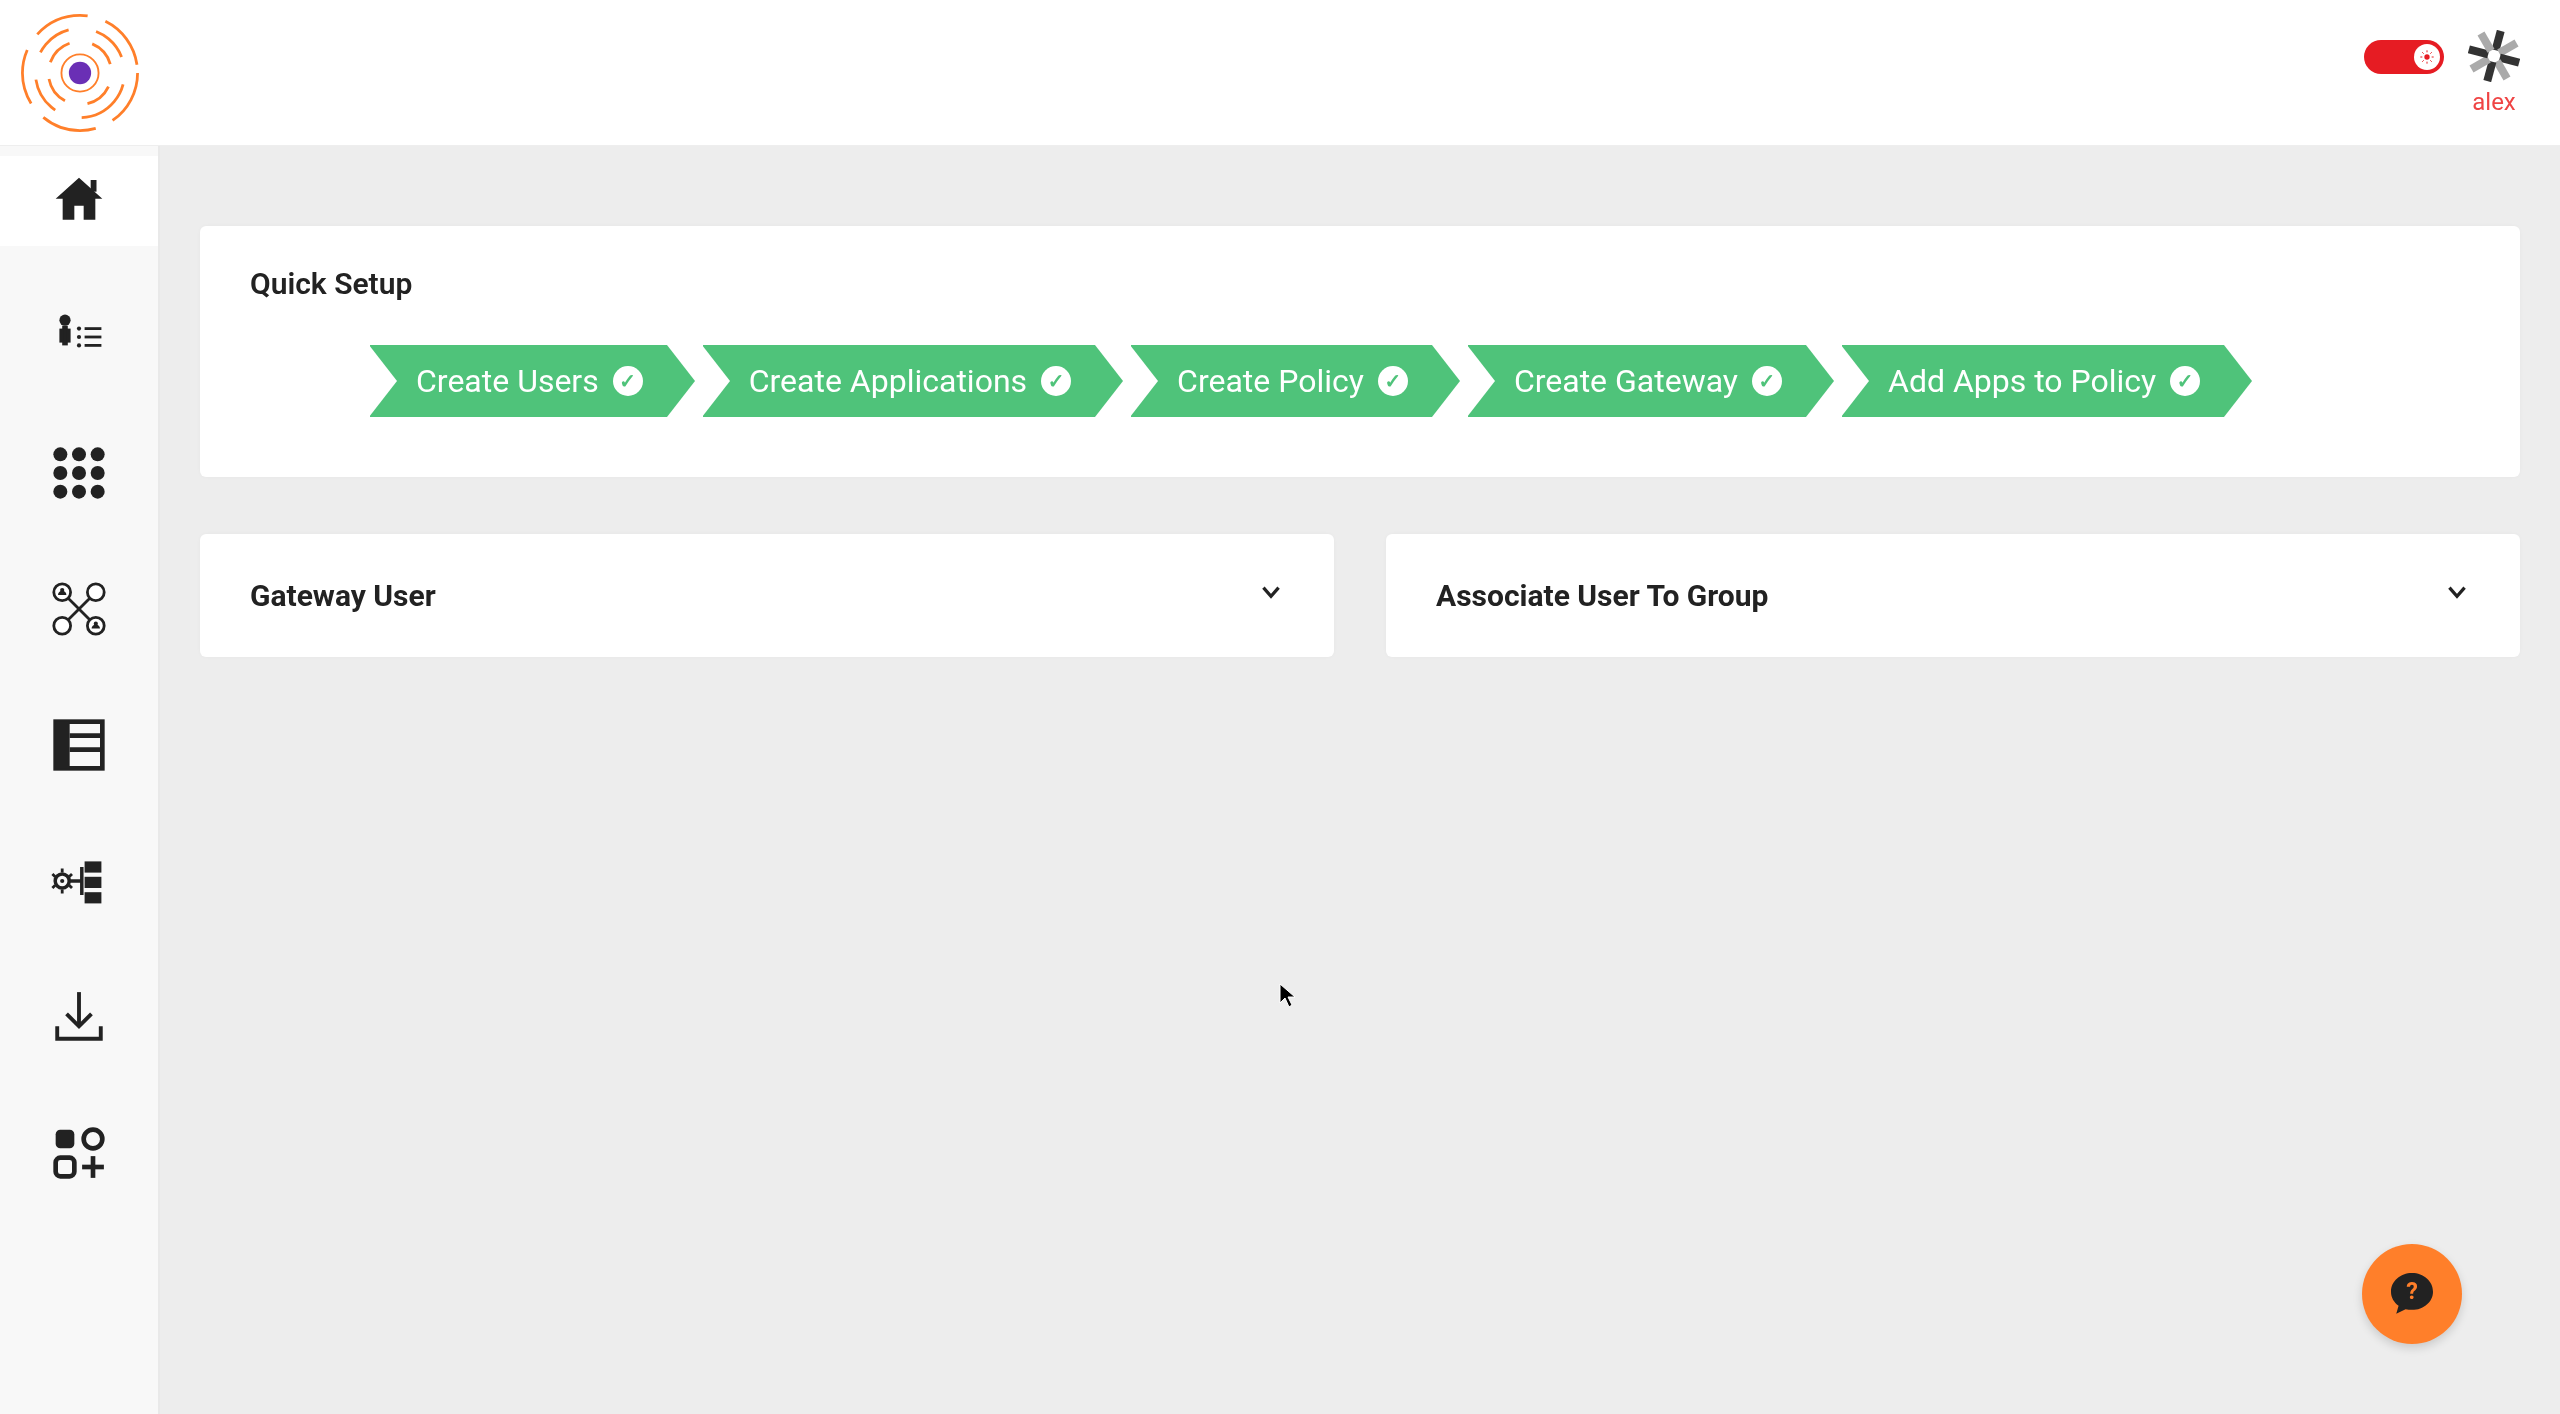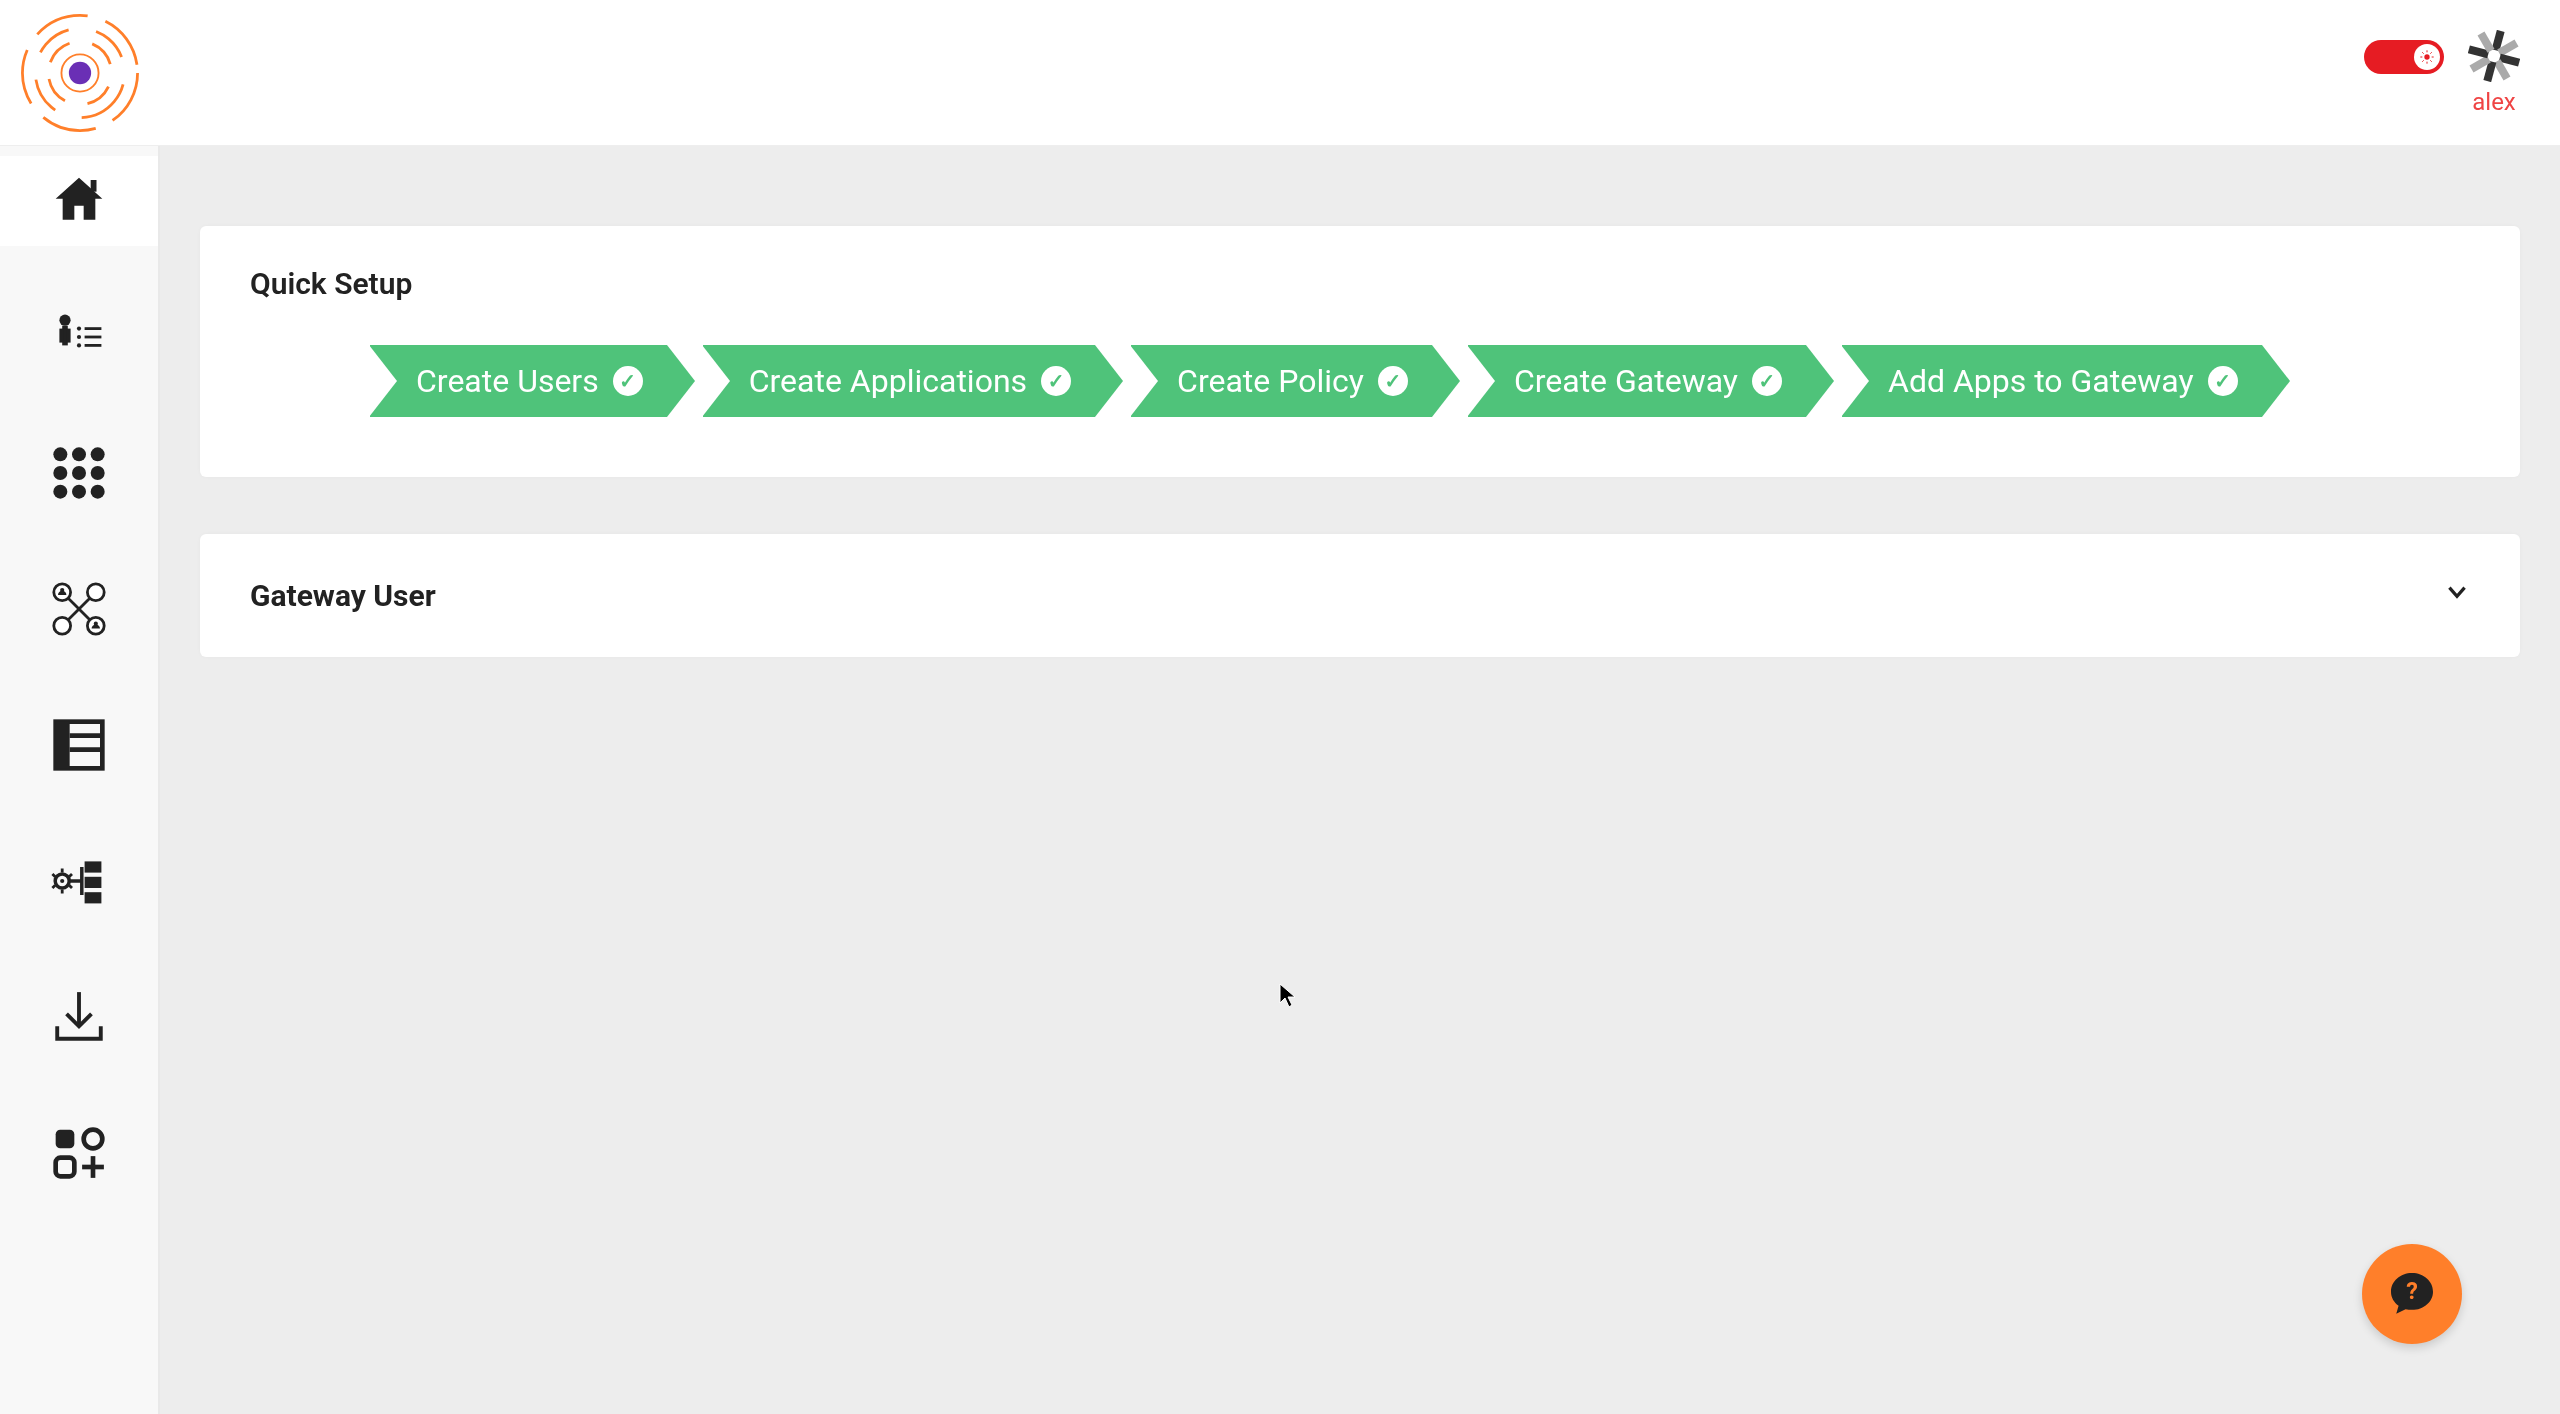--- a/index.html
+++ b/index.html
@@ -362,35 +362,43 @@
         </div>
         <div class="step">
           <span>Create Policy</span>
           <span class="check">✓</span>
         </div>
         <div class="step">
           <span>Create Gateway</span>
           <span class="check">✓</span>
         </div>
         <div class="step">
-          <span>Add Apps to Gateway</span>
+          <span>Add Apps to Policy</span>
           <span class="check">✓</span>
         </div>
       </div>
     </div>
 
     <div class="cards-row">
       <div class="card expand-card">
         <span class="expand-title">Gateway User</span>
         <span class="chevron">
           <svg width="26" height="26" viewBox="0 0 24 24">
               <polyline points="5,8 12,16 19,8" fill="none" stroke="#222" stroke-width="3"></polyline>
             </svg>
         </span>
       </div>
+      <div class="card expand-card">
+        <span class="expand-title">Associate User To Group</span>
+        <span class="chevron">
+          <svg width="26" height="26" viewBox="0 0 24 24">
+              <polyline points="5,8 12,16 19,8" fill="none" stroke="#222" stroke-width="3"></polyline>
+            </svg>
+        </span>
+      </div>
     </div>
 
   </div>
 </div>
 
 <div class="help-fab">
   <svg viewBox="0 0 48 48" width="56" height="56">
     <path d="M24 6 C14 6 6 13 6 22 c0 5 2.5 9 6.5 12 l-2 7 8-4 c1.7 .4 3.5 .6 5.5 .6 C34 37.6 42 30.6 42 22 C42 13 34 6 24 6 Z" fill="#222"></path>
     <text x="24" y="28" text-anchor="middle" font-size="20" font-weight="bold" fill="#ff7f2a">?</text>
   </svg>

